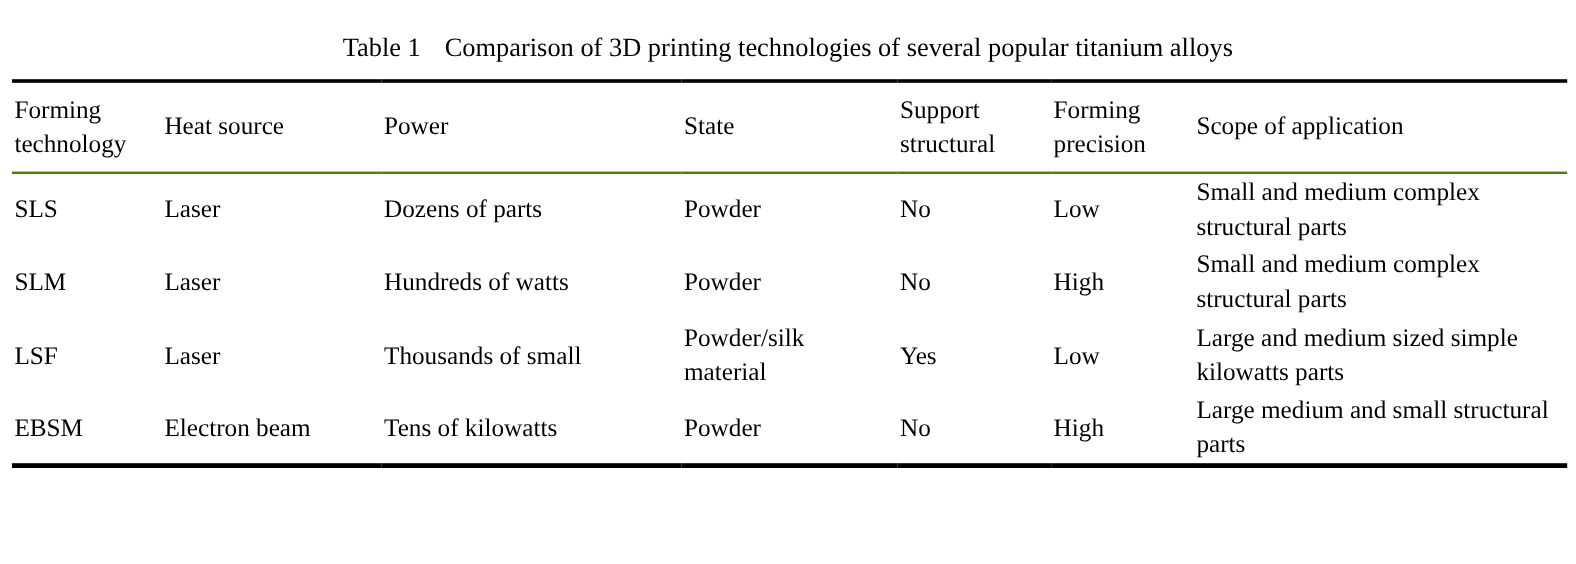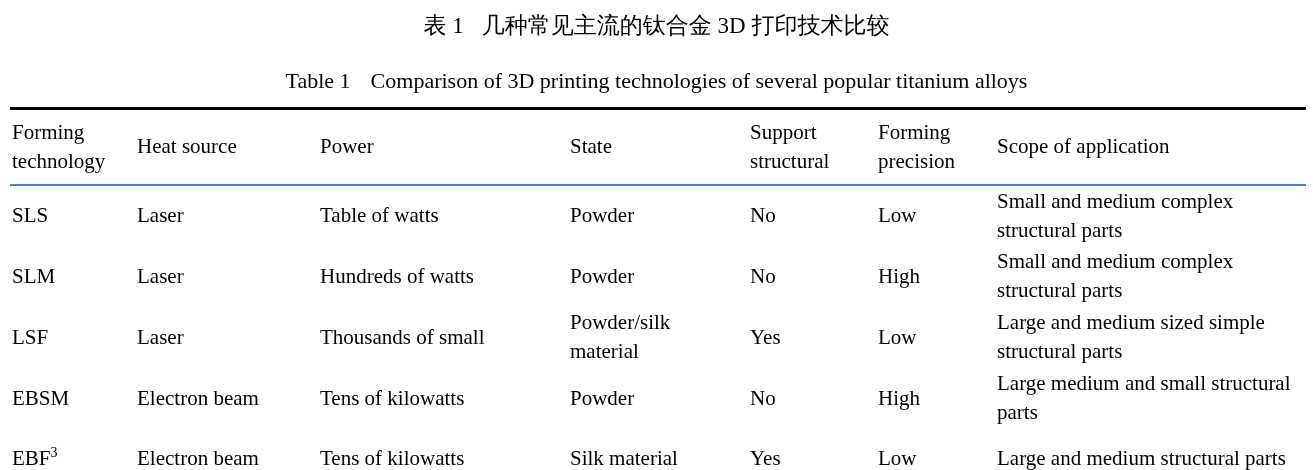--- a/index.html
+++ b/index.html
@@ -39,44 +39,41 @@
     border-bottom: 4px solid #000000;
     font-size: 21px;
   }
   col.c1 { width: 125px; }
   col.c2 { width: 183px; }
   col.c3 { width: 250px; }
   col.c4 { width: 180px; }
   col.c5 { width: 128px; }
   col.c6 { width: 119px; }
   col.c7 { width: 311px; }
-  thead tr { border-bottom: 2px solid #3b82f6; height: 76px; }
+  thead tr { border-bottom: 2px solid #4d7c0f; height: 76px; }
   tbody tr { height: 61px; font-family: Liberation Serif, serif; }
   th, td {
     font-weight: normal;
     text-align: left;
     vertical-align: middle;
     padding: 0 6px 0 2px;
     line-height: 1.38;
     overflow: hidden;
   }
   sup.tech-sup {
     font-size: 14px;
     vertical-align: super;
     line-height: 0;
   }
 </style>
 </head>
 <body>
 
 <div>
 
-  <div class="caption caption-zh">
-    <span class="cap-label">表 1</span><span>几种常见主流的钛合金 3D 打印技术比较</span>
-  </div>
 
   <div class="caption caption-en">
     <span class="cap-label">Table 1</span><span>Comparison of 3D printing technologies of several popular titanium alloys</span>
   </div>
 
   <table class="cmp">
     <colgroup>
       <col class="c1">
         <col class="c2">
         <col class="c3">
@@ -93,21 +90,21 @@
         <th>State</th>
         <th>Support structural</th>
         <th>Forming precision</th>
         <th>Scope of application</th>
       </tr>
     </thead>
     <tbody>
       <tr>
         <td><span>SLS</span><sup class="tech-sup"></sup></td>
         <td>Laser</td>
-        <td>Table of watts</td>
+        <td>Dozens of parts</td>
         <td>Powder</td>
         <td>No</td>
         <td>Low</td>
         <td>Small and medium complex structural parts</td>
       </tr>
       <tr>
         <td><span>SLM</span><sup class="tech-sup"></sup></td>
         <td>Laser</td>
         <td>Hundreds of watts</td>
         <td>Powder</td>
@@ -115,36 +112,27 @@
         <td>High</td>
         <td>Small and medium complex structural parts</td>
       </tr>
       <tr>
         <td><span>LSF</span><sup class="tech-sup"></sup></td>
         <td>Laser</td>
         <td>Thousands of small</td>
         <td>Powder/silk material</td>
         <td>Yes</td>
         <td>Low</td>
-        <td>Large and medium sized simple structural parts</td>
+        <td>Large and medium sized simple kilowatts parts</td>
       </tr>
       <tr>
         <td><span>EBSM</span><sup class="tech-sup"></sup></td>
         <td>Electron beam</td>
         <td>Tens of kilowatts</td>
         <td>Powder</td>
         <td>No</td>
         <td>High</td>
         <td>Large medium and small structural parts</td>
       </tr>
-      <tr>
-        <td><span>EBF</span><sup class="tech-sup">3</sup></td>
-        <td>Electron beam</td>
-        <td>Tens of kilowatts</td>
-        <td>Silk material</td>
-        <td>Yes</td>
-        <td>Low</td>
-        <td>Large and medium structural parts</td>
-      </tr>
     </tbody>
   </table>
 
 </div>
 
 </body></html>

